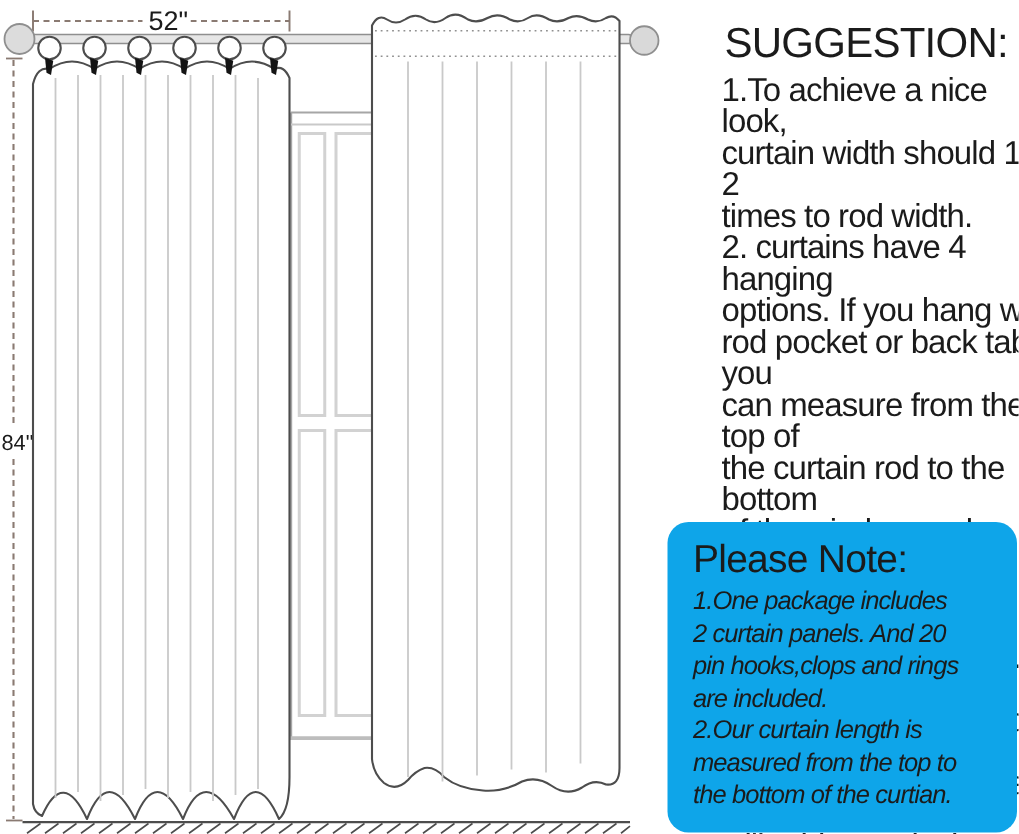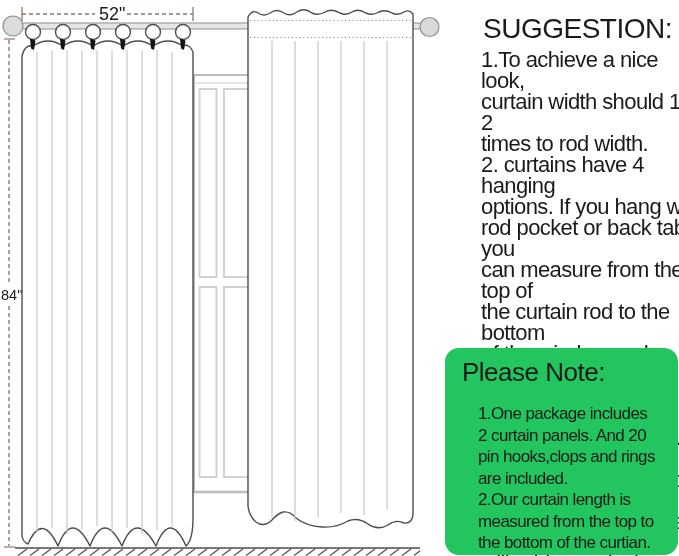--- a/index.html
+++ b/index.html
@@ -42,21 +42,22 @@
   .note-heading {
     font-size: 26px; font-weight: 400;
     letter-spacing: -0.5px;
     margin: 0 0 3px 0;
     line-height: 30px;
   }
   .note-body {
     font-size: 17px; line-height: 21.5px;
     letter-spacing: -0.6px;
     white-space: pre-line;
-    margin: 16px;
+    margin: 0;
+    font-style: italic;
   }
   svg text { font-family: "Liberation Sans", sans-serif; }
 </style>
 </head>
 <body style="color: rgb(27, 27, 27);">
 
 <div class="diagram-wrap">
   <svg width="455" height="556" viewBox="0 0 455 556">
 
     <g>
@@ -140,21 +141,21 @@
 can measure from the top of
 the curtain rod to the bottom
 of the window and choose a
 curtain that is longer than the
 length you measured. If you
 hang with clips rings or pin
 hooks, the rings at the top
 will add 2-2.5 inchs height.</p>
 </div>
 
-<div class="note-box" style="background: #22c55e;">
+<div class="note-box" style="background: #0ea5e9;">
   <h2 class="note-heading">Please Note:</h2>
   <p class="note-body">1.One package includes
 2 curtain panels. And 20
 pin hooks,clops and rings
 are included.
 2.Our curtain length is
 measured from the top to
 the bottom of the curtian.</p>
 </div>
 

